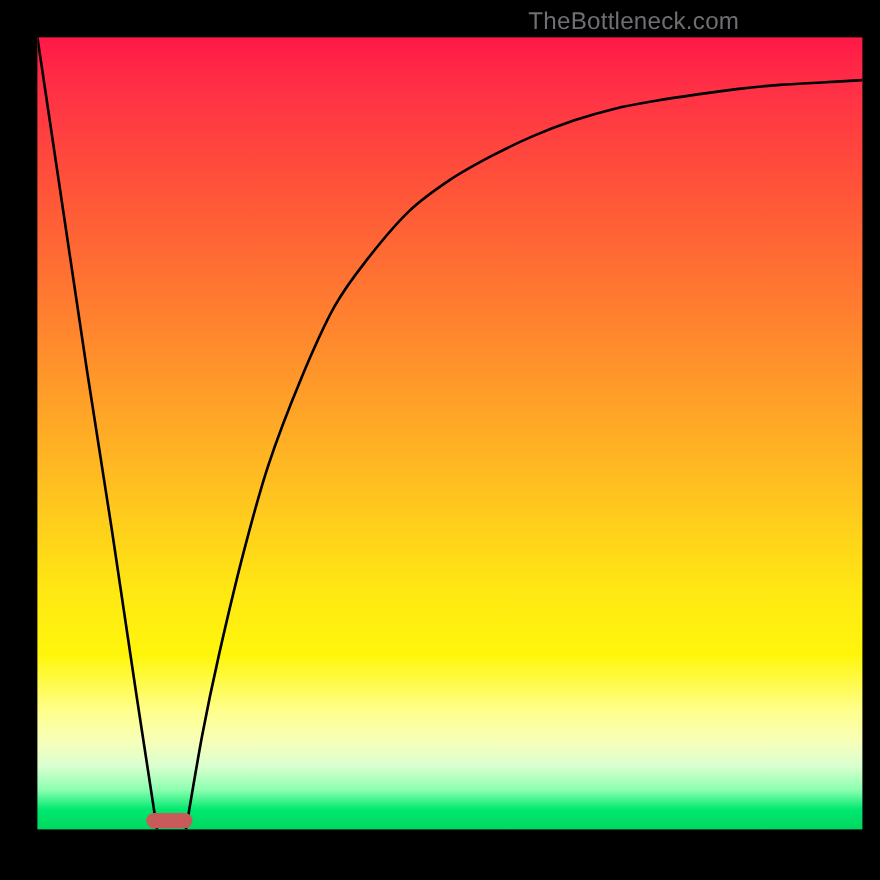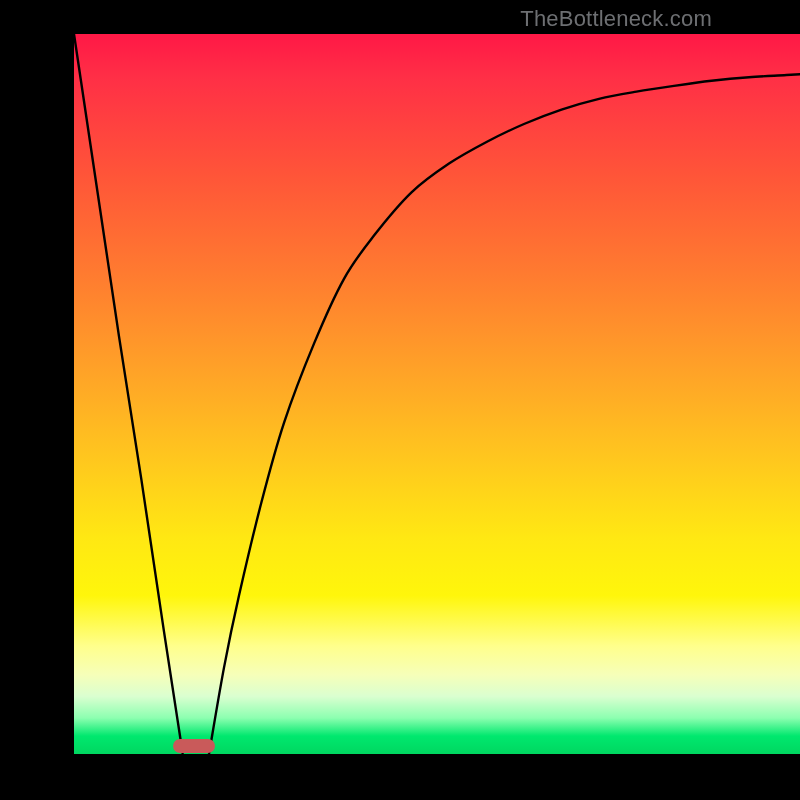--- a/index.html
+++ b/index.html
@@ -9,21 +9,20 @@
     height: 800px;
     overflow: hidden;
     background: #000;
     font-family: Arial, Helvetica, sans-serif;
   }
   .frame {
     position: relative;
     width: 690px;
     height: 800px;
     background: #000;
-    margin-left: 40px;
   }
   .plot-area {
     position: absolute;
     left: 34px;
     top: 34px;
     width: 750px;
     height: 720px;
     
     background: linear-gradient(
       to bottom,

